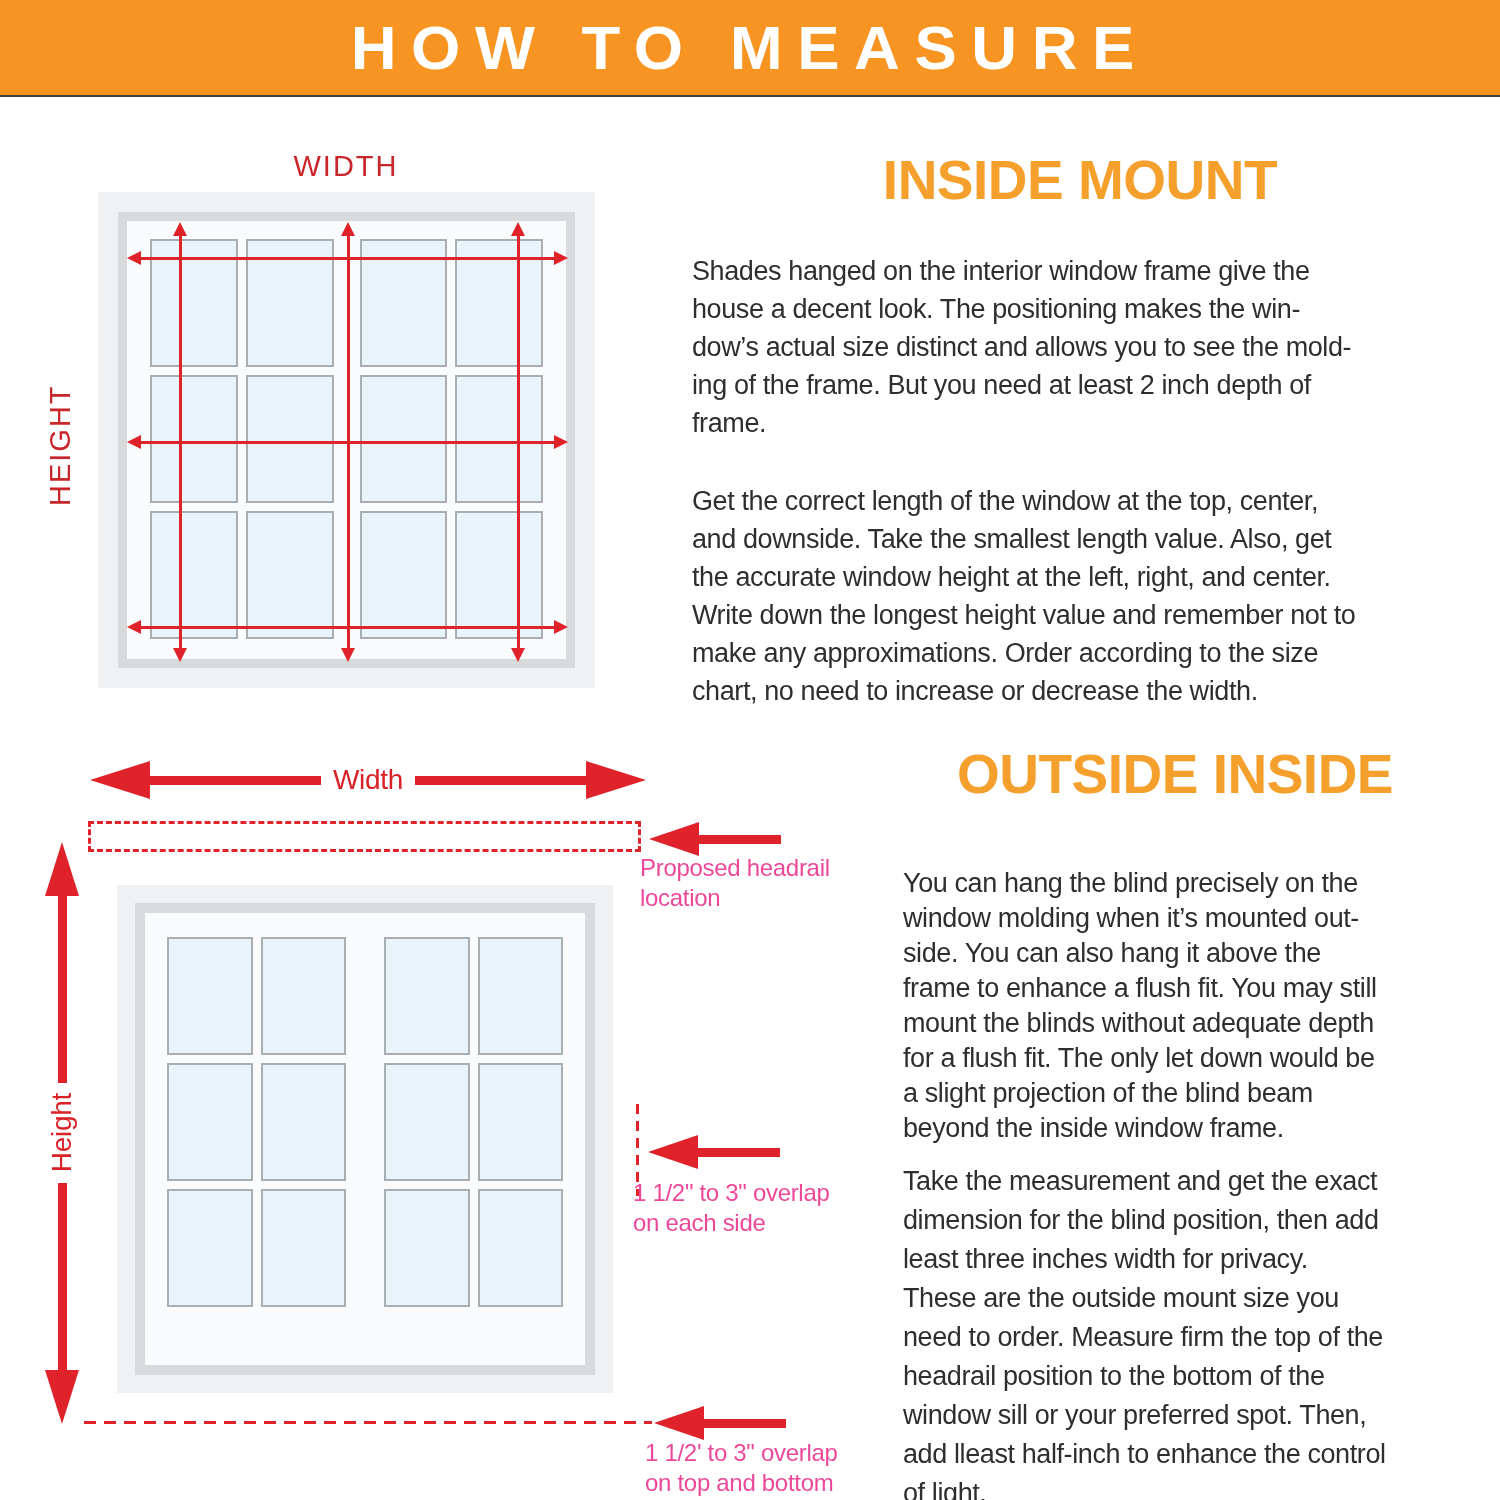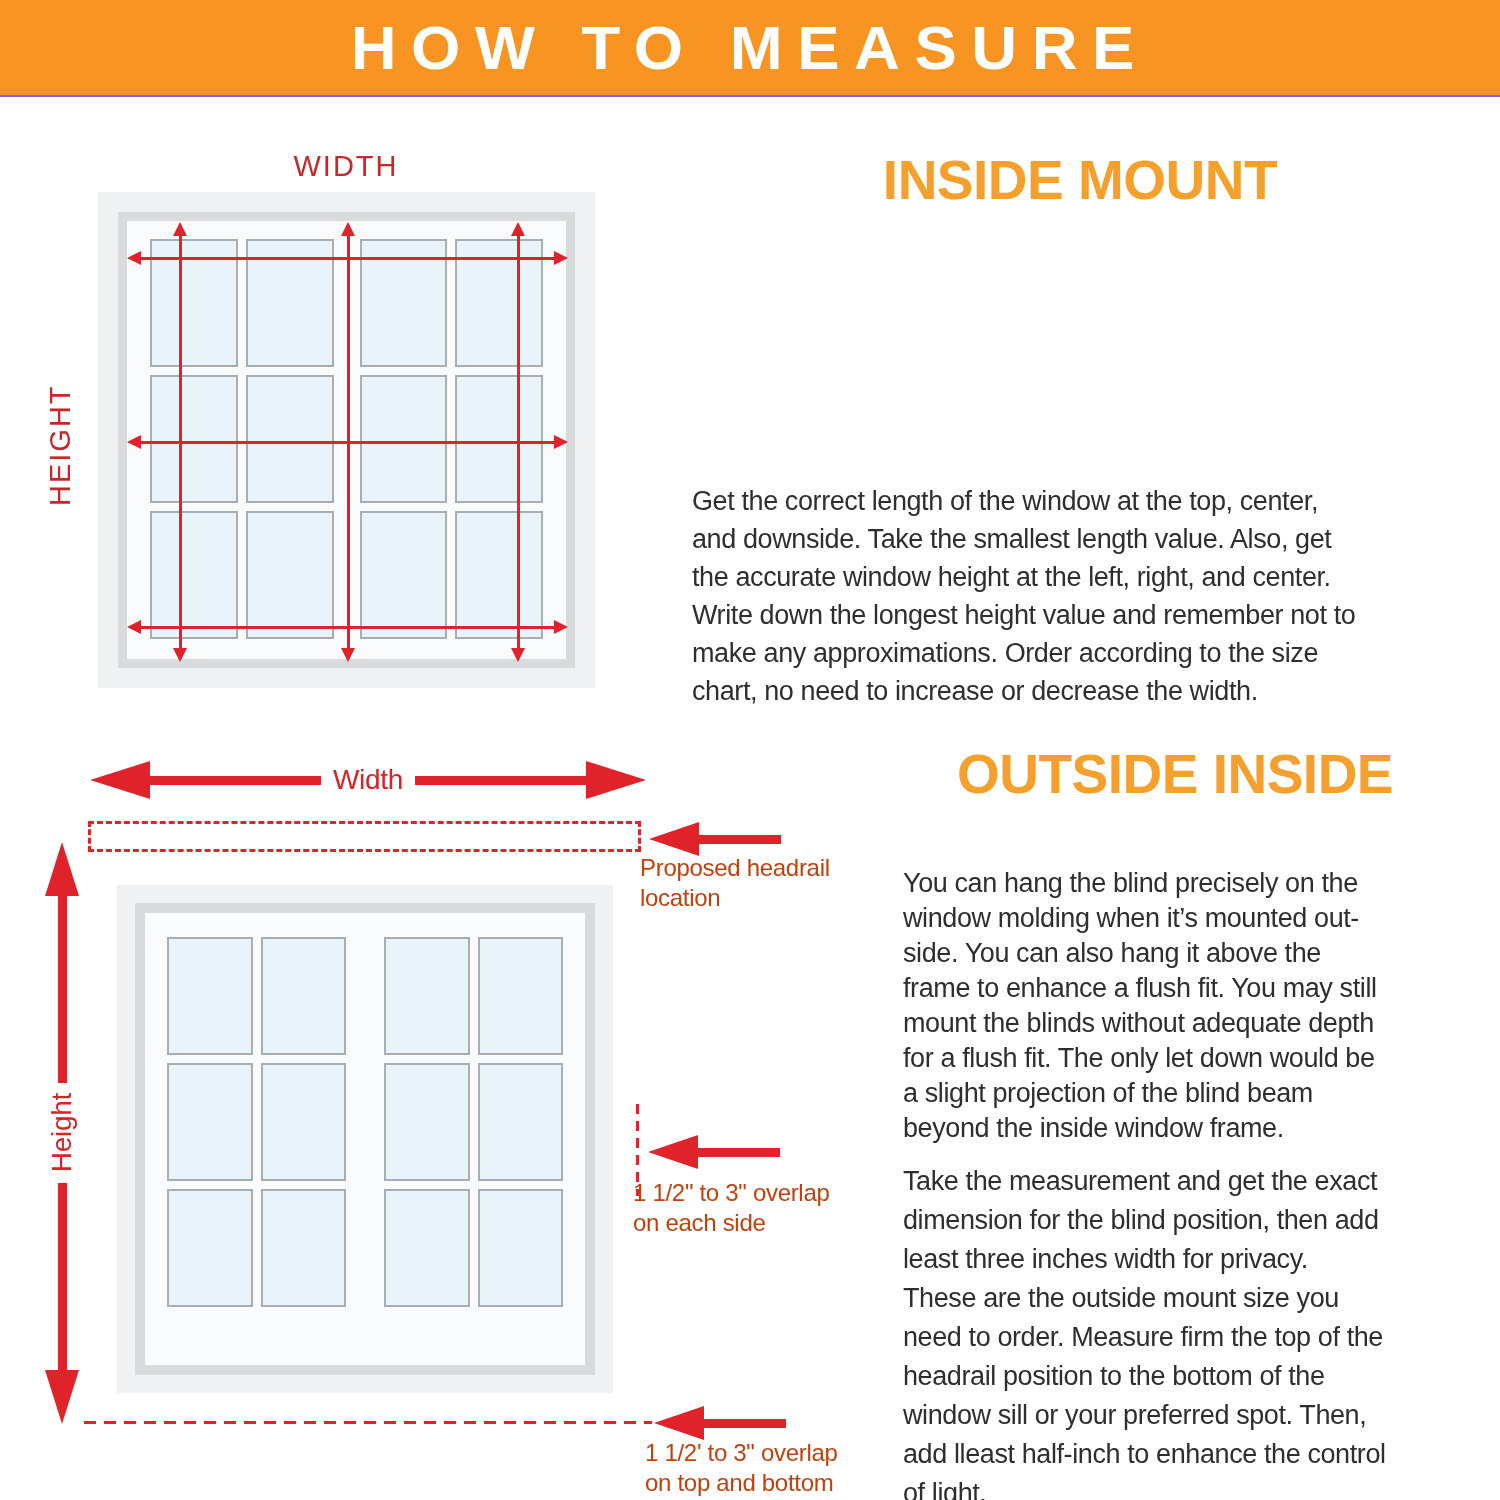--- a/index.html
+++ b/index.html
@@ -4,30 +4,30 @@
 <style>
   * { margin:0; padding:0; box-sizing:border-box; }
   html,body { background:#ffffff; }
   .page {
     position:relative; width:1500px; height:1500px; overflow:hidden;
     background:#ffffff; font-family:"Liberation Sans", sans-serif;
   }
   
   .banner {
     position:absolute; left:0; top:0; width:1500px; height:97px;
-    background:#F79422; border-bottom:2px solid #8b5cf6;
+    background:#F79422; border-bottom:2px solid #404040;
     display:flex; align-items:center; justify-content:center;
   }
   .banner h1 {
     color:#ffffff; font-size:61px; font-weight:bold; letter-spacing:14px;
     transform:scaleX(1.04); white-space:nowrap;
   }
   
   .layer { position:absolute; inset:0; }
-  .red-note { position:absolute; color:#c2410c; font-size:24px; line-height:30px; white-space:pre-line; letter-spacing:-0.3px; }
+  .red-note { position:absolute; color:#ec4899; font-size:24px; line-height:30px; white-space:pre-line; letter-spacing:-0.3px; }
   
   .window { position:absolute; background:#f0f1f2; }
   .w-mid { width:100%; height:100%; background:#d8dadb; }
   .w-sashes { width:100%; height:100%; background:#fafbfc; display:flex; }
   .sash { flex:1; display:grid; grid-template-columns:1fr 1fr; grid-template-rows:repeat(3,1fr); gap:8px; }
   .mullion { background:#fafbfc; }
   .pane { background:#e8f4fa; border:2px solid #a9aeb2; }
   .win1 { left:98px; top:192px; width:497px; height:496px; padding:20px; }
   .win1 .w-mid { padding:9px; }
   .win1 .w-sashes { padding:18px 23px 20px; }
@@ -191,20 +191,25 @@
     <div class="ptr-arrow" style="left:654px; top:1406px;">
       <div class="ptr-head"></div>
       <div class="ptr-shaft"></div>
     </div>
     <div class="red-note" style="left:645px; top:1438px;">1 1/2' to 3" overlap
 on top and bottom</div>
   </section>
 
   <section class="layer">
     <h2 class="mount-heading h-inside">INSIDE MOUNT</h2>
+    <p class="para p1">Shades hanged on the interior window frame give the
+house a decent look. The positioning makes the win-
+dow’s actual size distinct and allows you to see the mold-
+ing of the frame. But you need at least 2 inch depth of
+frame.</p>
     <p class="para p2">Get the correct length of the window at the top, center,
 and downside. Take the smallest length value. Also, get
 the accurate window height at the left, right, and center.
 Write down the longest height value and remember not to
 make any approximations. Order according to the size
 chart, no need to increase or decrease the width.</p>
 
     <h2 class="mount-heading h-outside">OUTSIDE INSIDE</h2>
     <p class="para p3">You can hang the blind precisely on the
 window molding when it’s mounted out-

